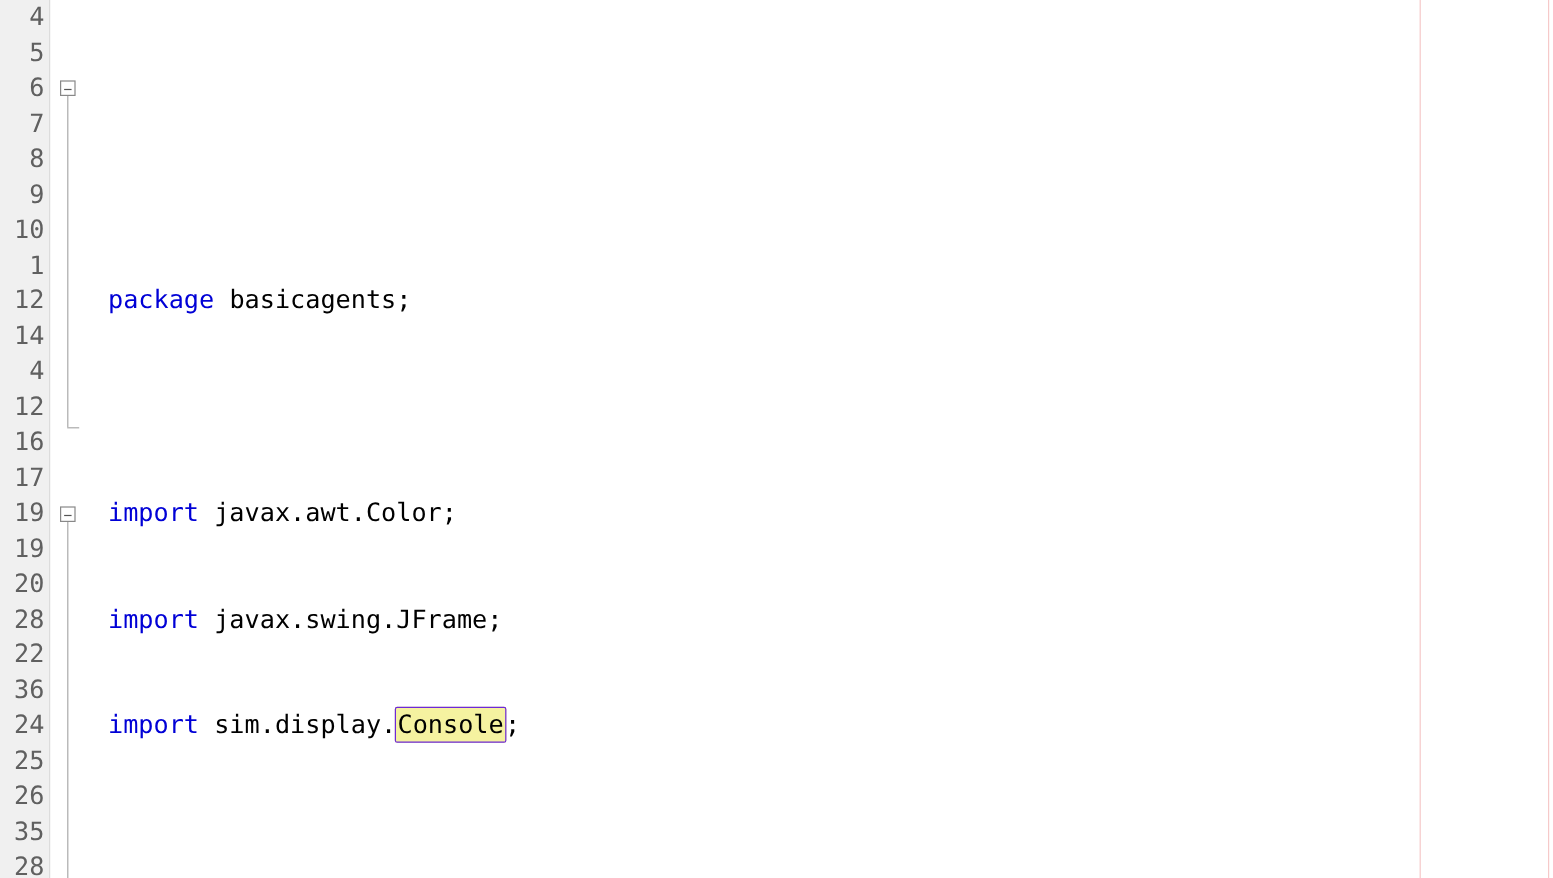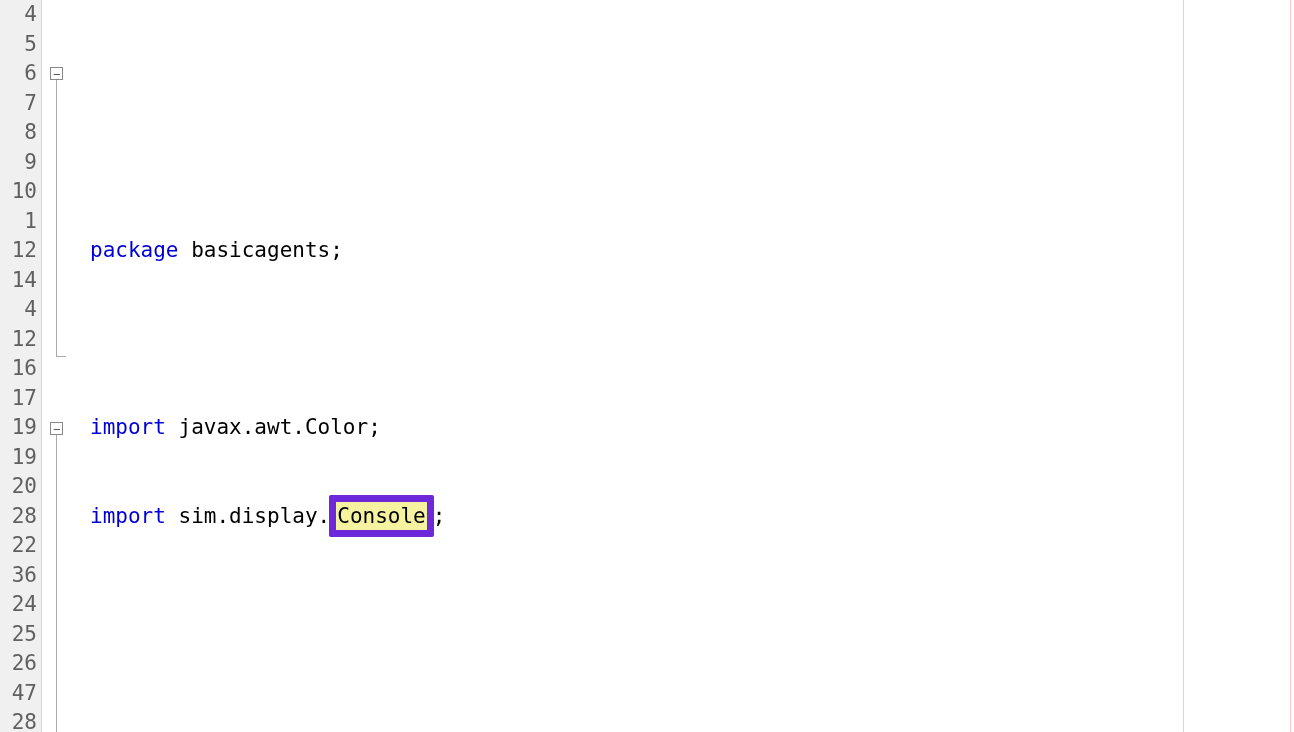--- a/index.html
+++ b/index.html
@@ -76,21 +76,21 @@
   }
   .margin-line2 {
     position: absolute;
     top: 0;
     bottom: 0;
     width: 1px;
     background: #f6c9c9;
     right: 3px;
   }
   .kw { color: #0000d6; }
-  .hl { background: #f5f2a0; border: 7px solid #6d28d9; border-radius: 2px; padding: 2px 1px; margin: -1px;}
+  .hl { background: #f5f2a0; border: 1px solid #6d28d9; border-radius: 2px; padding: 2px 1px; margin: -1px;}
 </style>
 </head>
 <body>
 
 <div class="gutter">
   <div class="ln">4</div>
   <div class="ln">5</div>
   <div class="ln">6</div>
   <div class="ln">7</div>
   <div class="ln">8</div>
@@ -105,40 +105,41 @@
   <div class="ln">17</div>
   <div class="ln">19</div>
   <div class="ln">19</div>
   <div class="ln">20</div>
   <div class="ln">28</div>
   <div class="ln">22</div>
   <div class="ln">36</div>
   <div class="ln">24</div>
   <div class="ln">25</div>
   <div class="ln">26</div>
-  <div class="ln">47</div>
+  <div class="ln">35</div>
   <div class="ln">28</div>
 </div>
 
 <div class="fold-col">
   <div class="fold-box" style="top:67px">−</div>
   <div class="fold-line" style="top:80px;height:276px"></div>
   <div class="fold-end" style="top:356px"></div>
   <div class="fold-box" style="top:422px">−</div>
   <div class="fold-line" style="top:435px;height:297px"></div>
 </div>
 
 <div class="code">
   <div class="margin-line"></div>
   <div class="margin-line2"></div>
 
   <div class="code-line"></div>
   <div class="code-line"><span class="kw">package</span><span> basicagents;</span></div>
   <div class="code-line"></div>
   <div class="code-line"><span class="kw">import</span><span> javax.awt.Color;</span></div>
+  <div class="code-line"><span class="kw">import</span><span> javax.swing.JFrame;</span></div>
   <div class="code-line"><span class="kw">import</span><span> sim.display.</span><span class="hl">Console</span><span>;</span></div>
   
   
   
   
   
   
   
   
   

